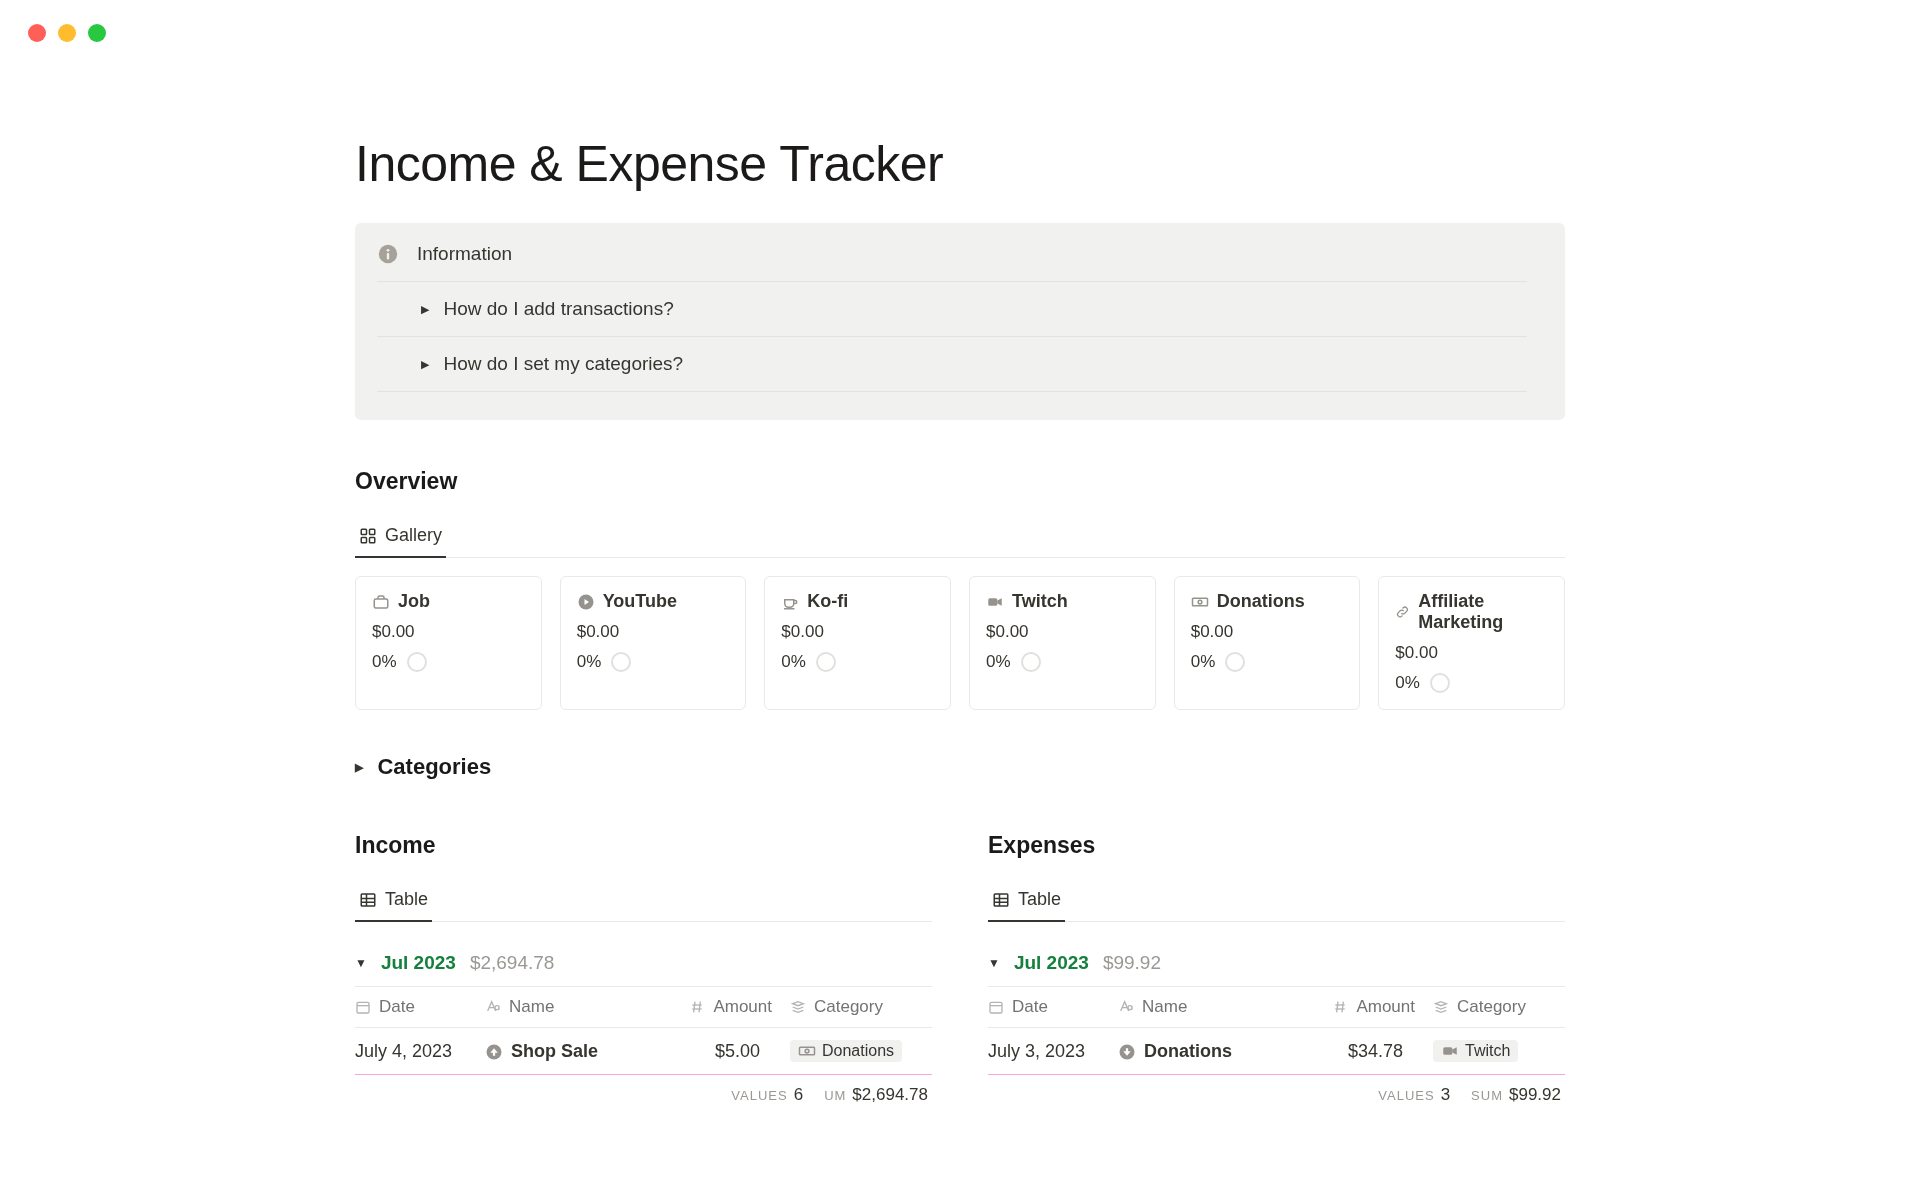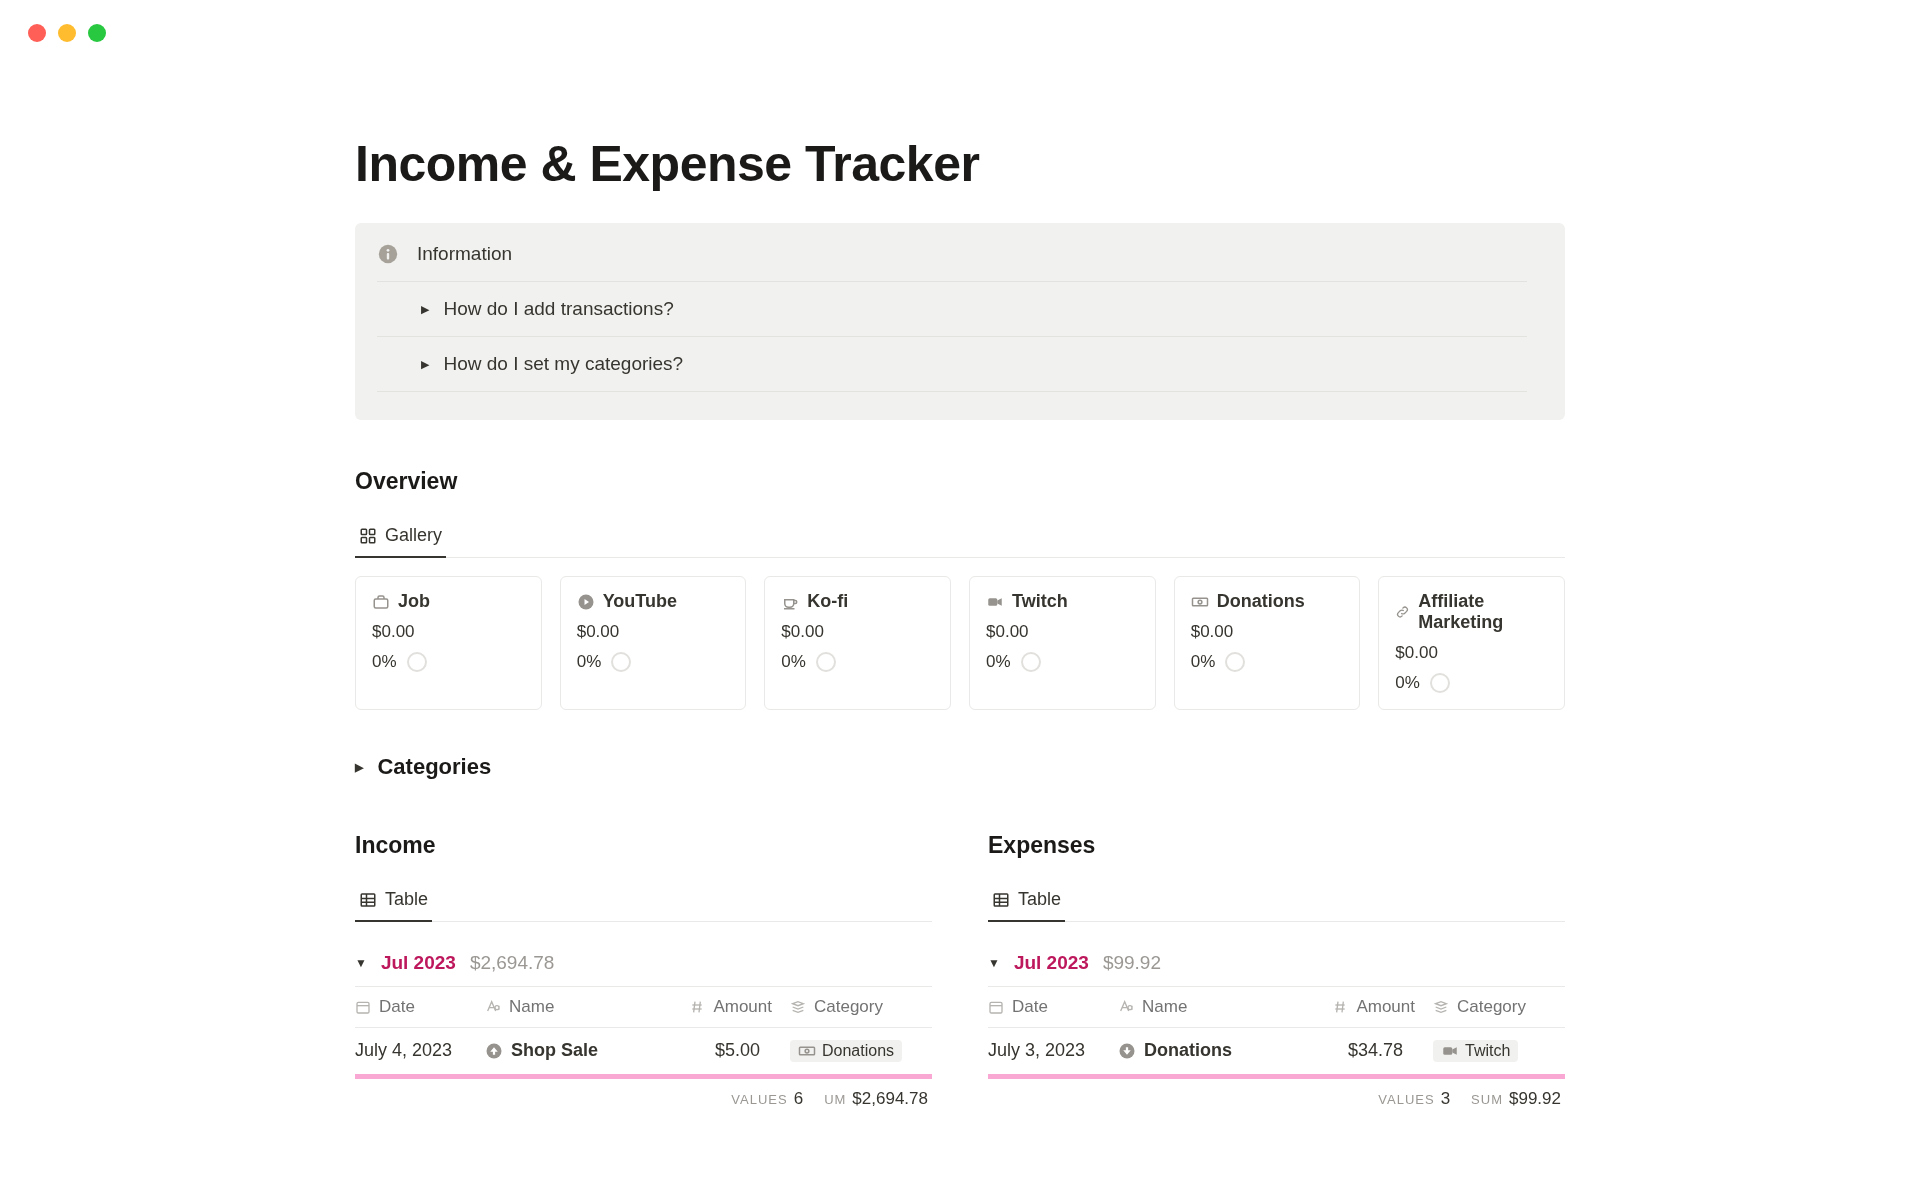--- a/index.html
+++ b/index.html
@@ -26,21 +26,21 @@
 .tl-green { background: #28c840; }
 
 .page {
   max-width: 1210px;
   margin: 0 auto;
   padding-top: 135px;
 }
 
 .page-title {
   font-size: 50px;
-  font-weight: 700;
+  font-weight: 400;
   color: #1b1a19;
   margin-bottom: 30px;
   letter-spacing: -0.5px;
 }
 
 .callout {
   background: #f1f1ef;
   border-radius: 6px;
   padding: 20px 38px 28px 22px;
   margin-bottom: 48px;
@@ -154,40 +154,40 @@
 .col { flex: 1; }
 
 .group-row {
   display: flex;
   align-items: center;
   gap: 14px;
   padding: 12px 0;
   font-size: 19px;
 }
 .group-row .tri-down { font-size: 12px; color: #37352f; }
-.group-label { font-weight: 700; color: #be185d; }
+.group-label { font-weight: 700; color: #15803d; }
 .group-sum { color: #9b9894; font-weight: 500; }
 
 .thead {
   display: flex;
   border-top: 1px solid #e9e9e7;
   border-bottom: 1px solid #e9e9e7;
   padding: 10px 0;
   font-size: 17px;
   color: #737373;
 }
 .th { display: flex; align-items: center; gap: 8px; }
 .th-icon { width: 16px; height: 16px; color: #b6b4b0; }
 
 .trow {
   display: flex;
   padding: 12px 0;
-  border-bottom: 5px solid #f9a8d4;
+  border-bottom: 1px solid #f9a8d4;
   font-size: 18px;
-  align-items: flex-start;
+  align-items: flex-end;
 }
 .td { display: flex; align-items: center; gap: 8px; }
 .cell-icon { width: 18px; height: 18px; color: #96938e; }
 .td-name { font-weight: 600; }
 .td-amount { justify-content: flex-end; padding-right: 12px; }
 
 .c-date { width: 130px; }
 .c-name { flex: 1; }
 .c-amount { width: 130px; }
 .c-cat { width: 160px; }

